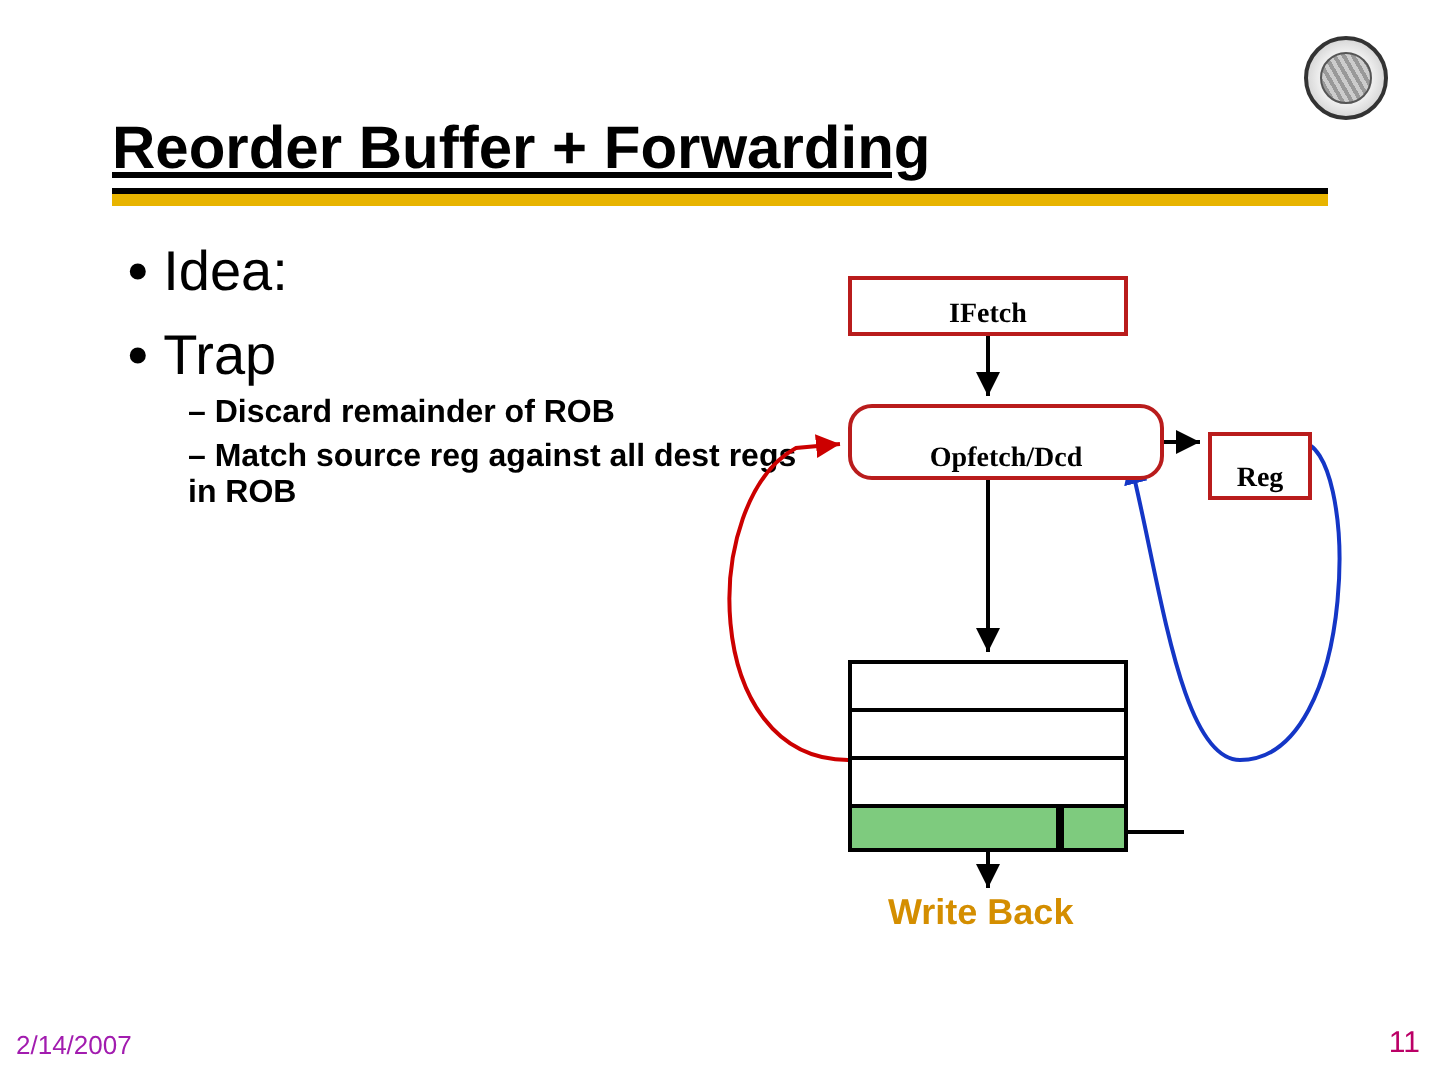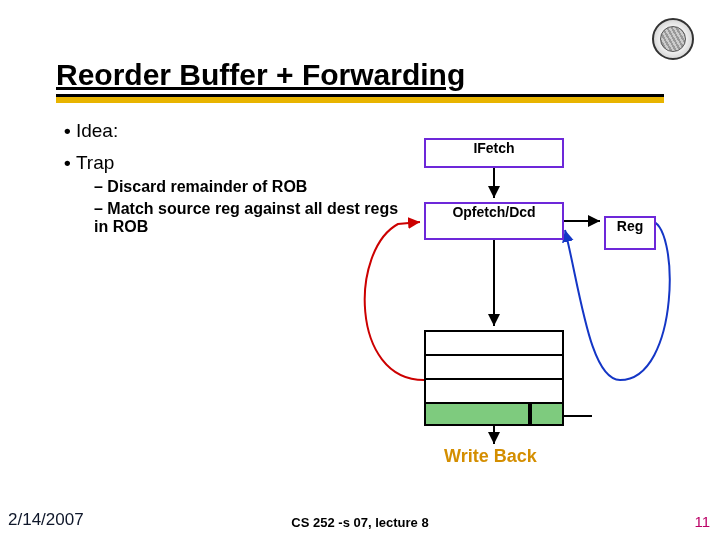--- a/index.html
+++ b/index.html
@@ -26,59 +26,59 @@
     height: 3px; background: #000; width: 100%; margin-top: 2px;
   }
   .title-accent {
     height: 6px; background: #e8b400; width: 100%;
   }
 
   .content {
     position: absolute; left: 64px; top: 110px; width: 340px;
   }
   .bullet {
-    margin-top: 10px; font-size: 19px; font-weight: normal;
+    margin-top: 10px; font-size: 28px; font-weight: normal;
   }
   .bullet::before {
     content: "• "; font-weight: bold;
   }
   .sub {
     margin: 4px 0 0 30px; font-size: 16px; font-weight: bold;
   }
   .sub::before {
     content: "– ";
   }
   .bullet .label { font-weight: normal; }
   .sub .label { font-weight: bold; }
 
   
   .diagram { position: absolute; left: 360px; top: 120px; width: 340px; height: 350px; }
   .box {
-    position: absolute; border: 2px solid #6d28d9; background: #fff;
-    font-family: Liberation Sans, sans-serif; font-weight: bold; font-size: 14px;
-    display: flex; align-items: flex-start; justify-content: center;
+    position: absolute; border: 2px solid #b91c1c; background: #fff;
+    font-family: Liberation Serif, serif; font-weight: bold; font-size: 14px;
+    display: flex; align-items: flex-end; justify-content: center;
   }
   .ifetch { left: 64px; top: 18px; width: 140px; height: 30px; }
-  .opfetch { left: 64px; top: 82px; width: 140px; height: 38px; }
+  .opfetch { left: 64px; top: 82px; width: 158px; height: 38px; border-radius: 12px; }
   .reg { left: 244px; top: 96px; width: 52px; height: 34px; }
 
   .rob { position: absolute; left: 64px; top: 210px; width: 140px; height: 96px; }
   .rob .cell { position: absolute; border: 2px solid #000; }
   .rob .c0 { left: 0; top: 0; width: 140px; height: 24px; border-bottom: none; }
   .rob .c1 { left: 0; top: 24px; width: 140px; height: 24px; border-bottom: none; }
   .rob .c2 { left: 0; top: 48px; width: 140px; height: 24px; border-bottom: none; }
   .rob .c3 { left: 0; top: 72px; width: 106px; height: 24px; background: #7ecb7e; }
   .rob .c3b { left: 106px; top: 72px; width: 34px; height: 24px; background: #7ecb7e; }
 
   .wb-label { position: absolute; left: 84px; top: 326px; font-weight: bold; font-size: 18px; color: #d48e00; }
 
   svg.wires { position: absolute; left: 0; top: 0; width: 340px; height: 350px; }
 
   .footer { position: absolute; left: 0; right: 0; bottom: 10px; height: 22px; }
-  .date { position: absolute; left: 8px; bottom: 0; font-size: 17px; color: #0f172a; margin-top: 12px; }
+  .date { position: absolute; left: 8px; bottom: 0; font-size: 13px; color: #a21caf; margin-top: 12px; }
   .course { position: absolute; left: 50%; transform: translateX(-50%); bottom: 0; font-size: 13px; font-weight: bold; }
   .pnum { position: absolute; right: 10px; bottom: 0; font-size: 15px; color: #b06; margin-top: 48px; }
 </style>
 </head>
 <body>
 
 <div class="slide">
 
   <div class="seal"></div>
 
@@ -142,17 +142,16 @@
       <div class="cell c2"></div>
       <div class="cell c3"></div>
       <div class="cell c3b"></div>
     </div>
 
     <div class="wb-label">Write Back</div>
   </div>
 
   <div class="footer">
     <div class="date">2/14/2007</div>
-    <div class="course">CS 252 -s 07, lecture 8</div>
     <div class="pnum">11</div>
   </div>
 
 </div>
 
 </body></html>

